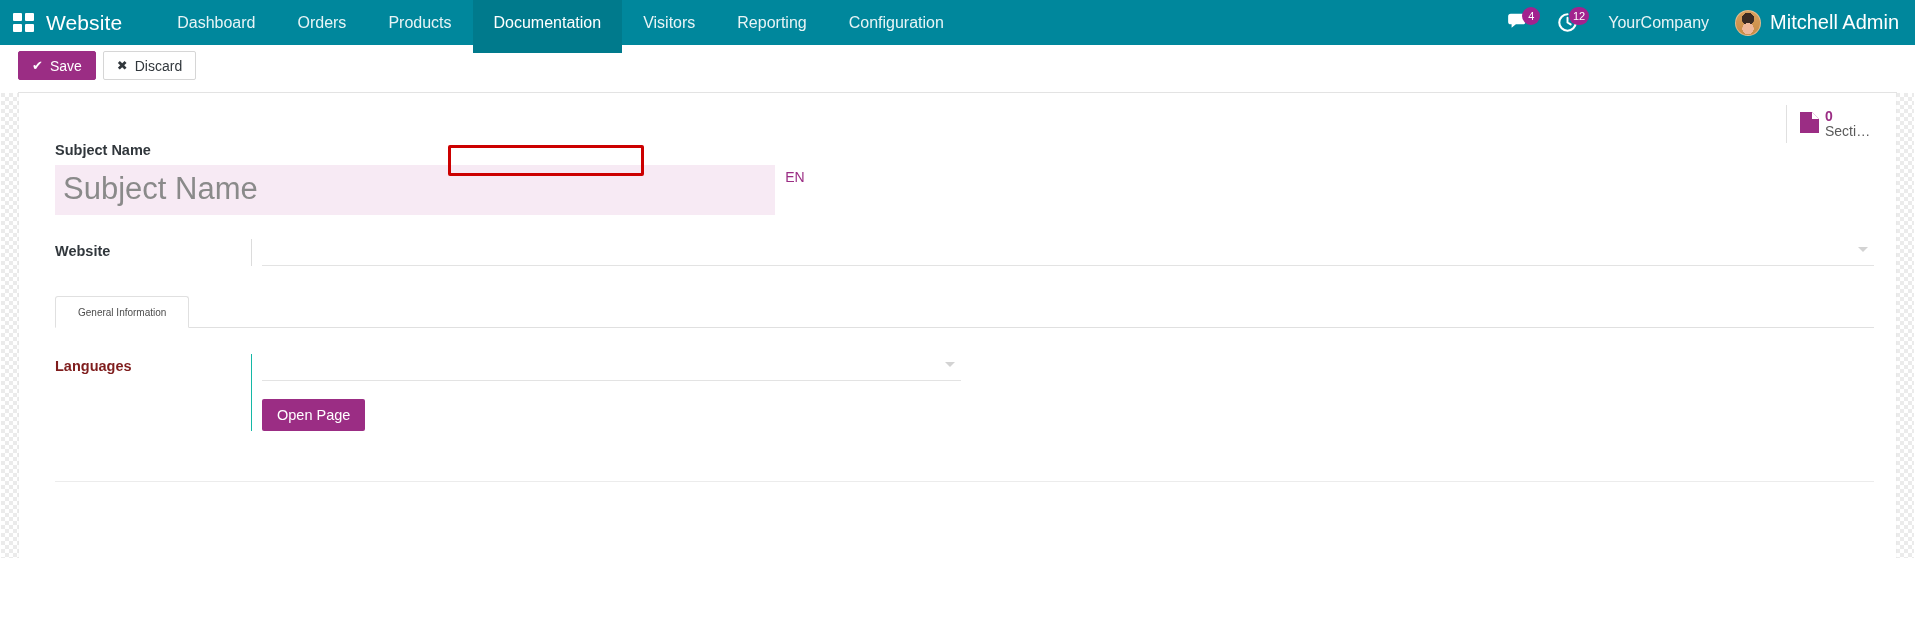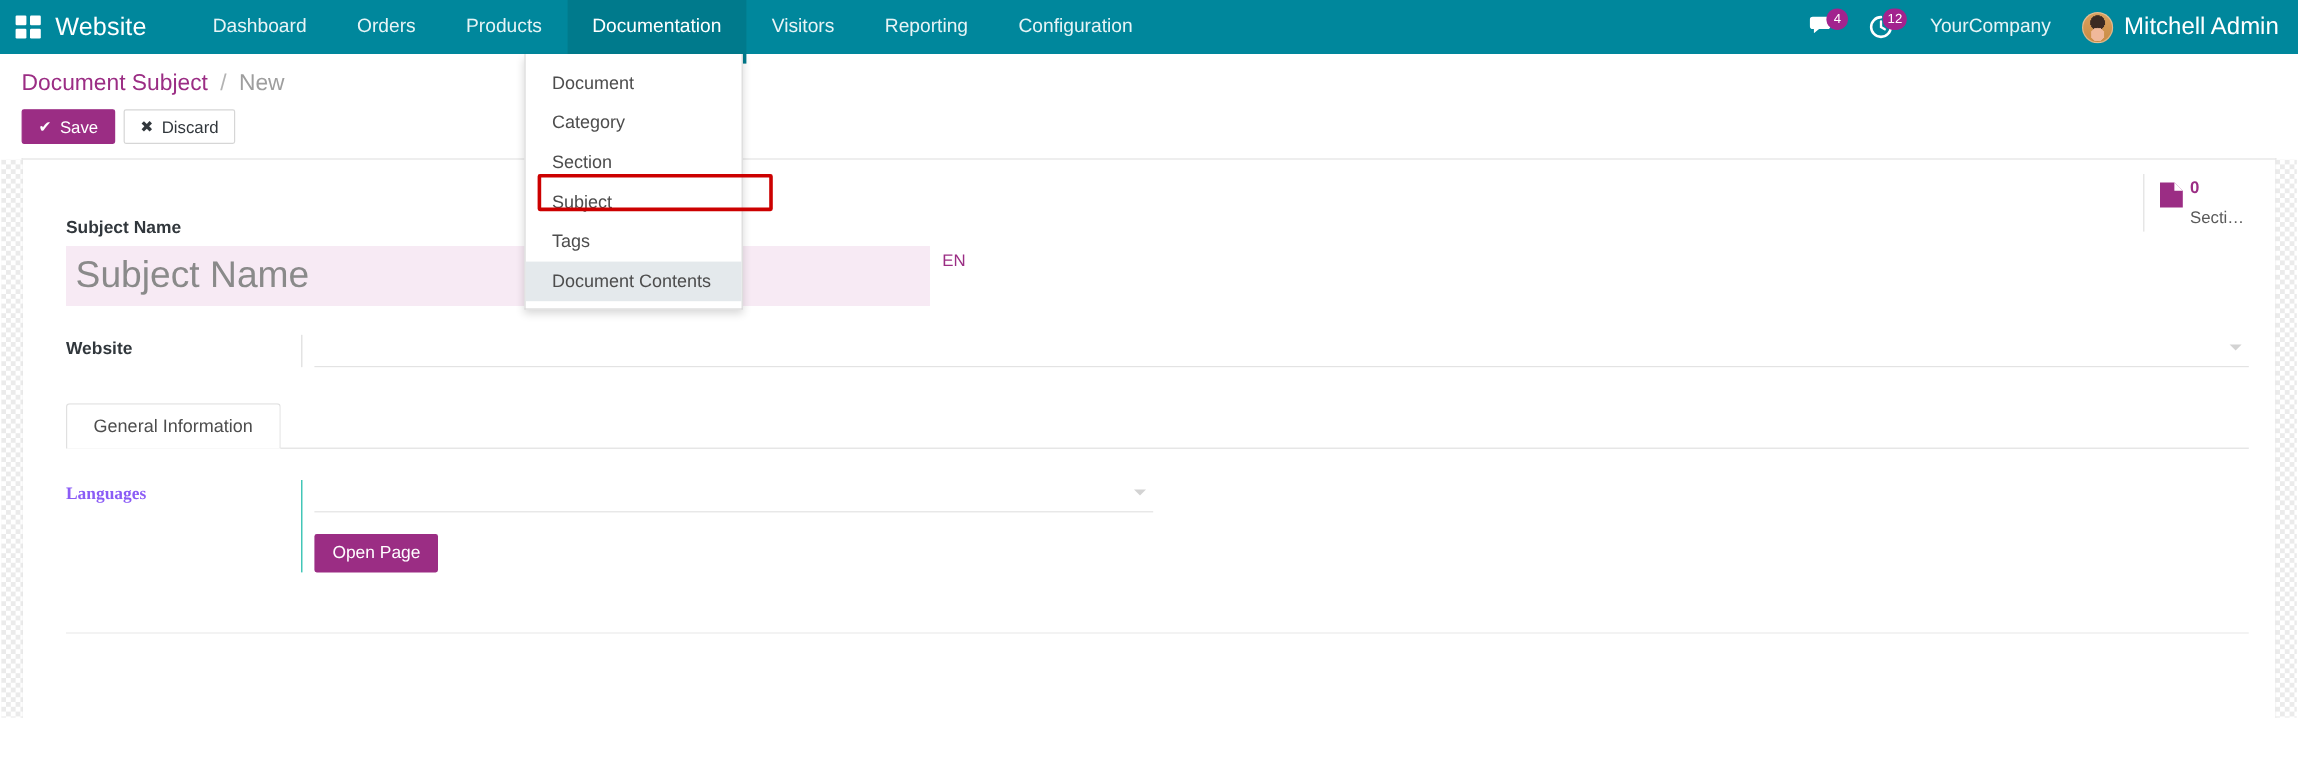--- a/index.html
+++ b/index.html
@@ -225,21 +225,20 @@
     cursor: pointer;
     max-width: 92px;
   }
   .stat-icon { margin-right: 5px; margin-top: 2px; flex: none; }
   .stat-txt { line-height: 15px; overflow: hidden; }
   .stat-val { font-size: 14px; font-weight: bold; color: #9b2d84; display: block; }
   .stat-lbl {
     font-size: 14px; color: #5a5a5a; display: block;
     white-space: nowrap; overflow: hidden; text-overflow: ellipsis;
     max-width: 72px;
-    margin-top: 10px;
   }
 
   
   .title-block { padding: 35px 0 0 14px; }
   .fld-label {
     font-size: 14.5px;
     color: #31373c;
     font-weight: bold;
     margin-bottom: 7px;
     display: block;
@@ -317,44 +316,43 @@
     pointer-events: none;
   }
 
   
   .notebook { margin: 30px 0 0 14px; }
   .nb-tabs {
     display: flex;
     border-bottom: 1px solid #e0e0e0;
   }
   .nb-tab {
-    font-size: 15px;
+    font-size: 10px;
     color: #4d4d4d;
     padding: 10px 22px 9px 22px;
     border: 1px solid #e0e0e0;
     border-bottom: 1px solid #ffffff;
     margin-bottom: -1px;
     background: #ffffff;
     cursor: pointer;
     border-radius: 3px 3px 0 0;
     white-space: nowrap;
   }
   .nb-page { padding-top: 26px; }
   .nb-row {
     display: flex;
     align-items: flex-start;
   }
   .nb-label {
     width: 196px;
     flex: none;
     font-size: 14.5px;
     font-weight: bold;
-    color: #8b5cf6;
+    color: #7f1d1d;
     padding-top: 4px;
-    font-family: Liberation Serif, serif;
   }
   .nb-input {
     width: 710px;
     position: relative;
     border-left: 1px solid #14b8a6;
     padding-left: 10px;
   }
   .btn-open {
     margin-top: 18px;
     background: #9b2d84;
@@ -415,38 +413,25 @@
     </div>
 
     <div class="company-name">YourCompany</div>
 
     <div class="user-menu">
       <span class="avatar"></span>
       <span class="user-name">Mitchell Admin</span>
     </div>
   </div>
 
-  <div class="dropdown">
-    <div class="dd-item">Document</div>
-    <div class="dd-item">Category</div>
-    <div class="dd-item">Section</div>
-    <div class="dd-item">Subject</div>
-    <div class="dd-item">Tags</div>
-    <div class="dd-item hovered">Document Contents</div>
-  </div>
 </div>
 
 <div class="hl-box"></div>
 
 <div class="control-panel">
-  <div class="breadcrumb">
-    <span class="bc-main">Document Subject</span>
-    <span class="bc-sep">/</span>
-    <span class="bc-current">New</span>
-  </div>
   <div class="btn-row">
     <div class="btn btn-save">
       <span class="gl">✔</span>
       <span>Save</span>
     </div>
     <div class="btn btn-discard">
       <span class="gl">✖</span>
       <span>Discard</span>
     </div>
   </div>

